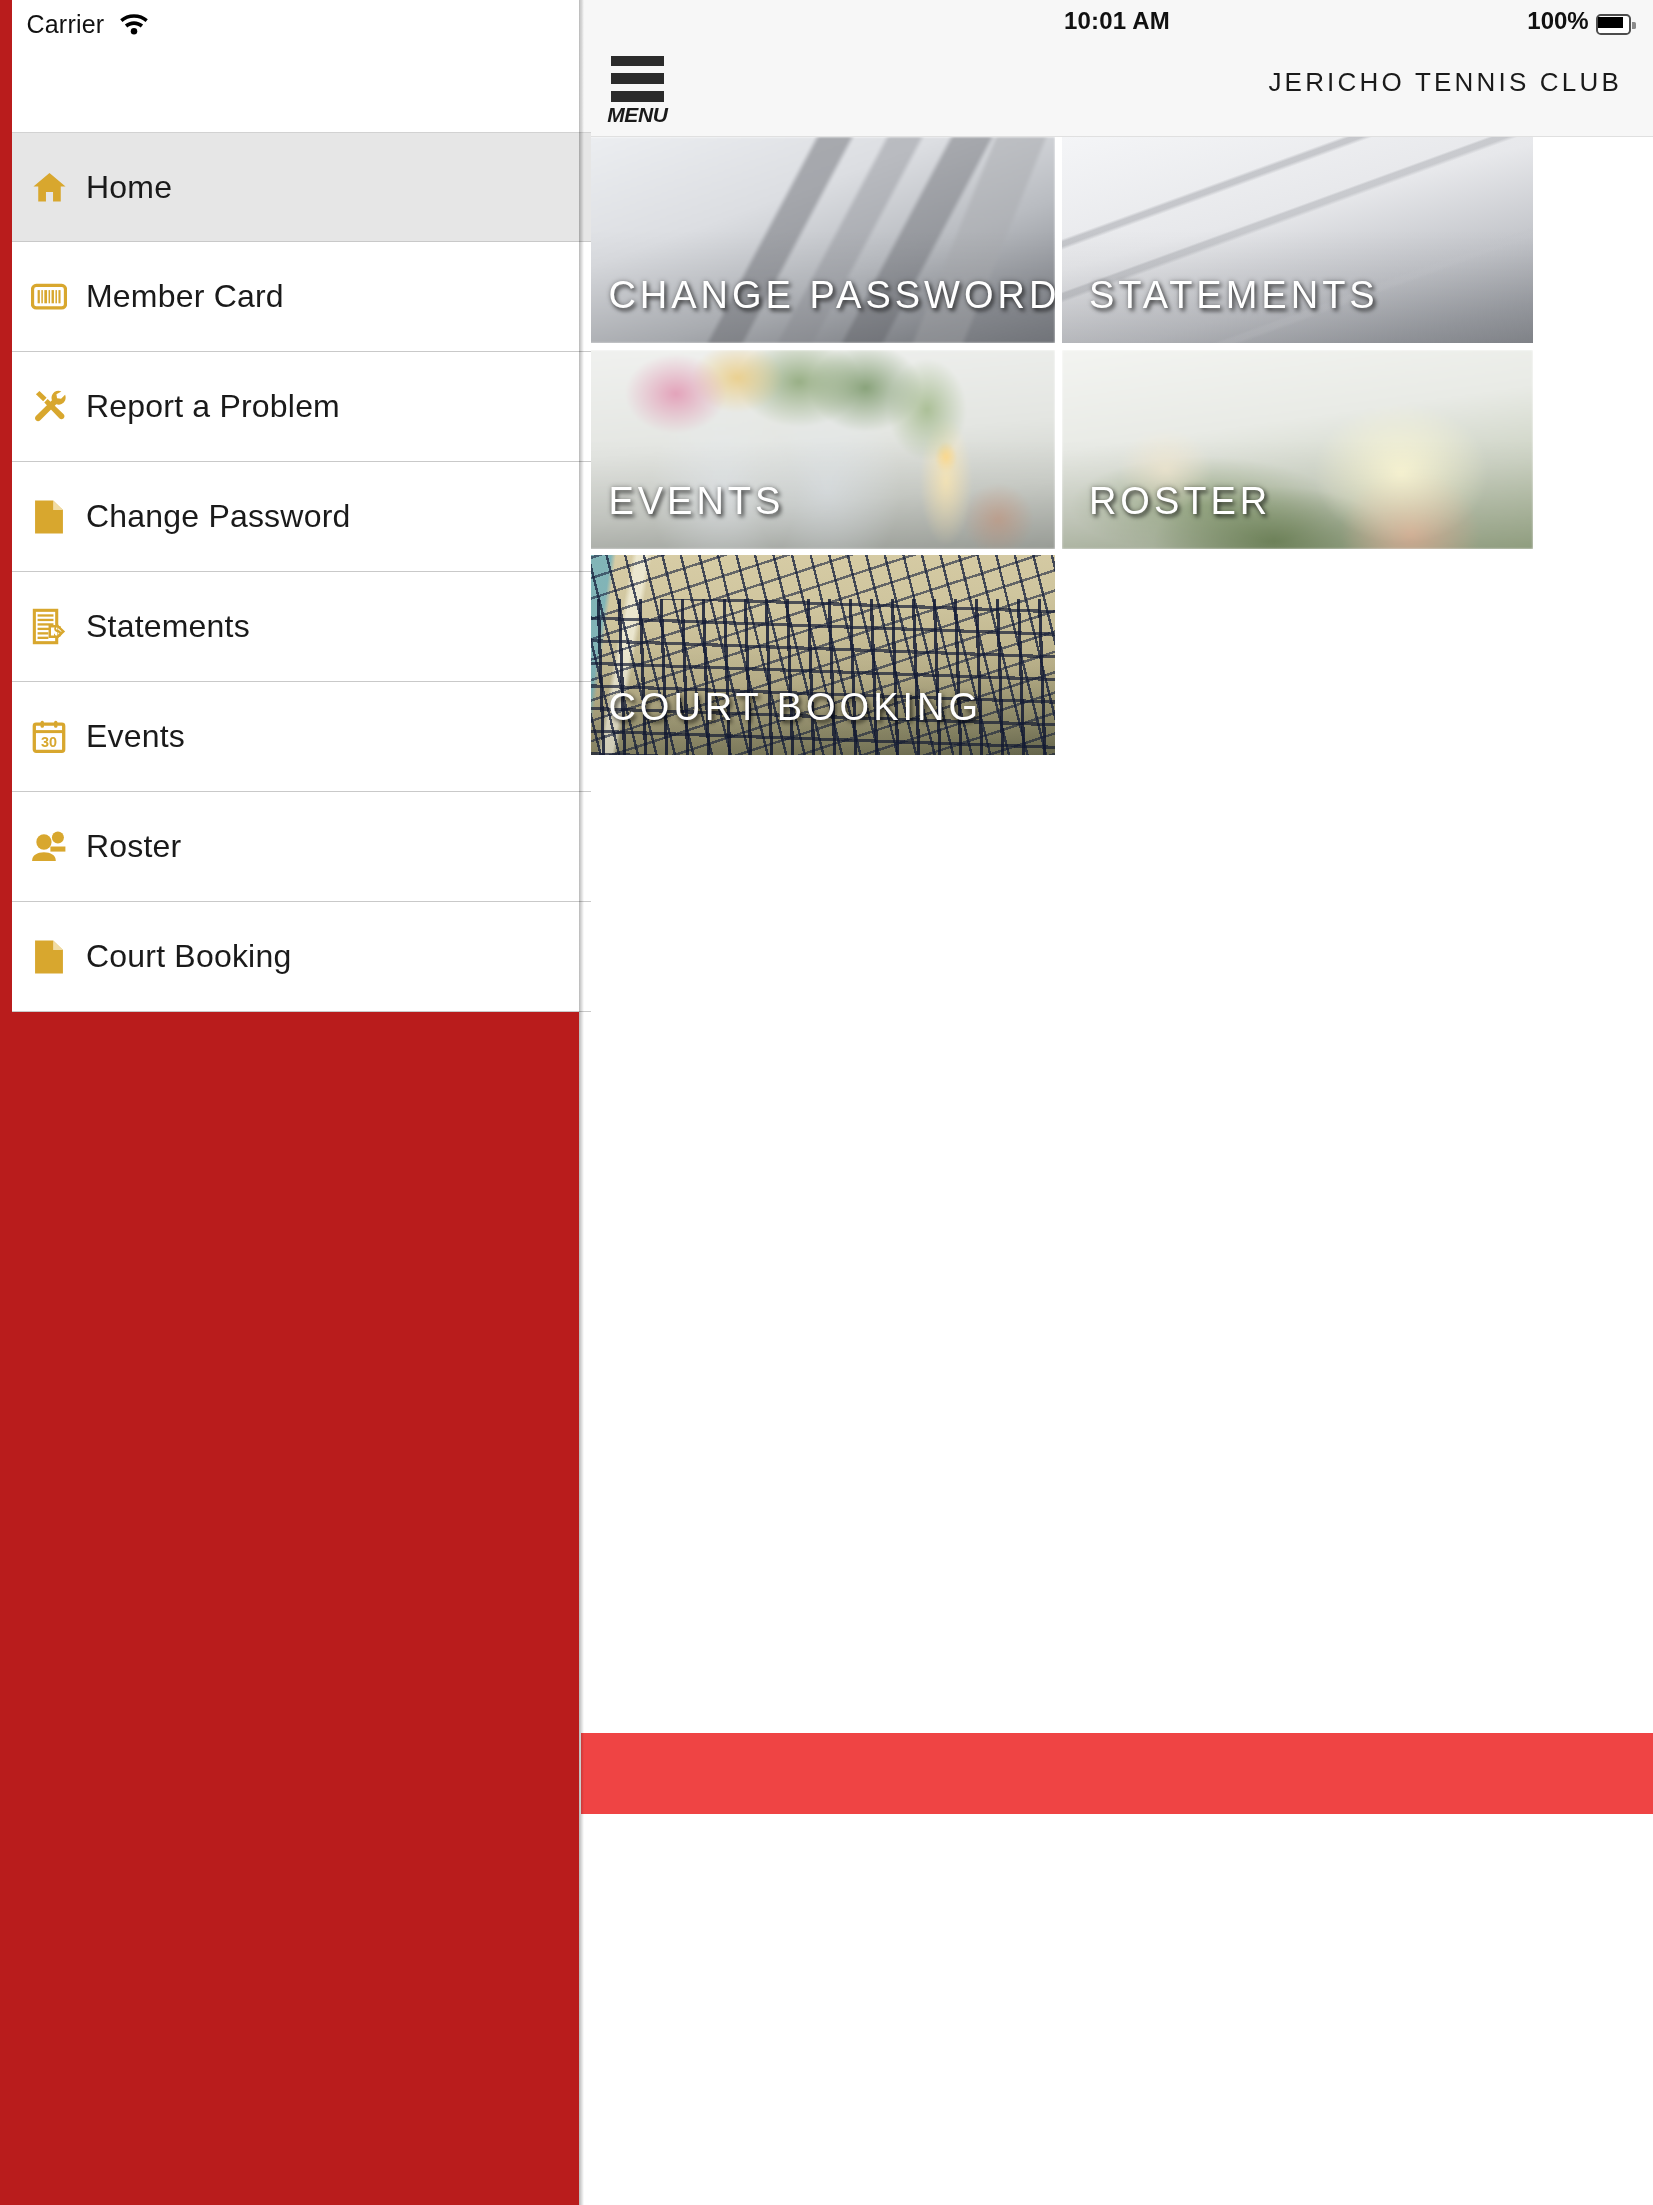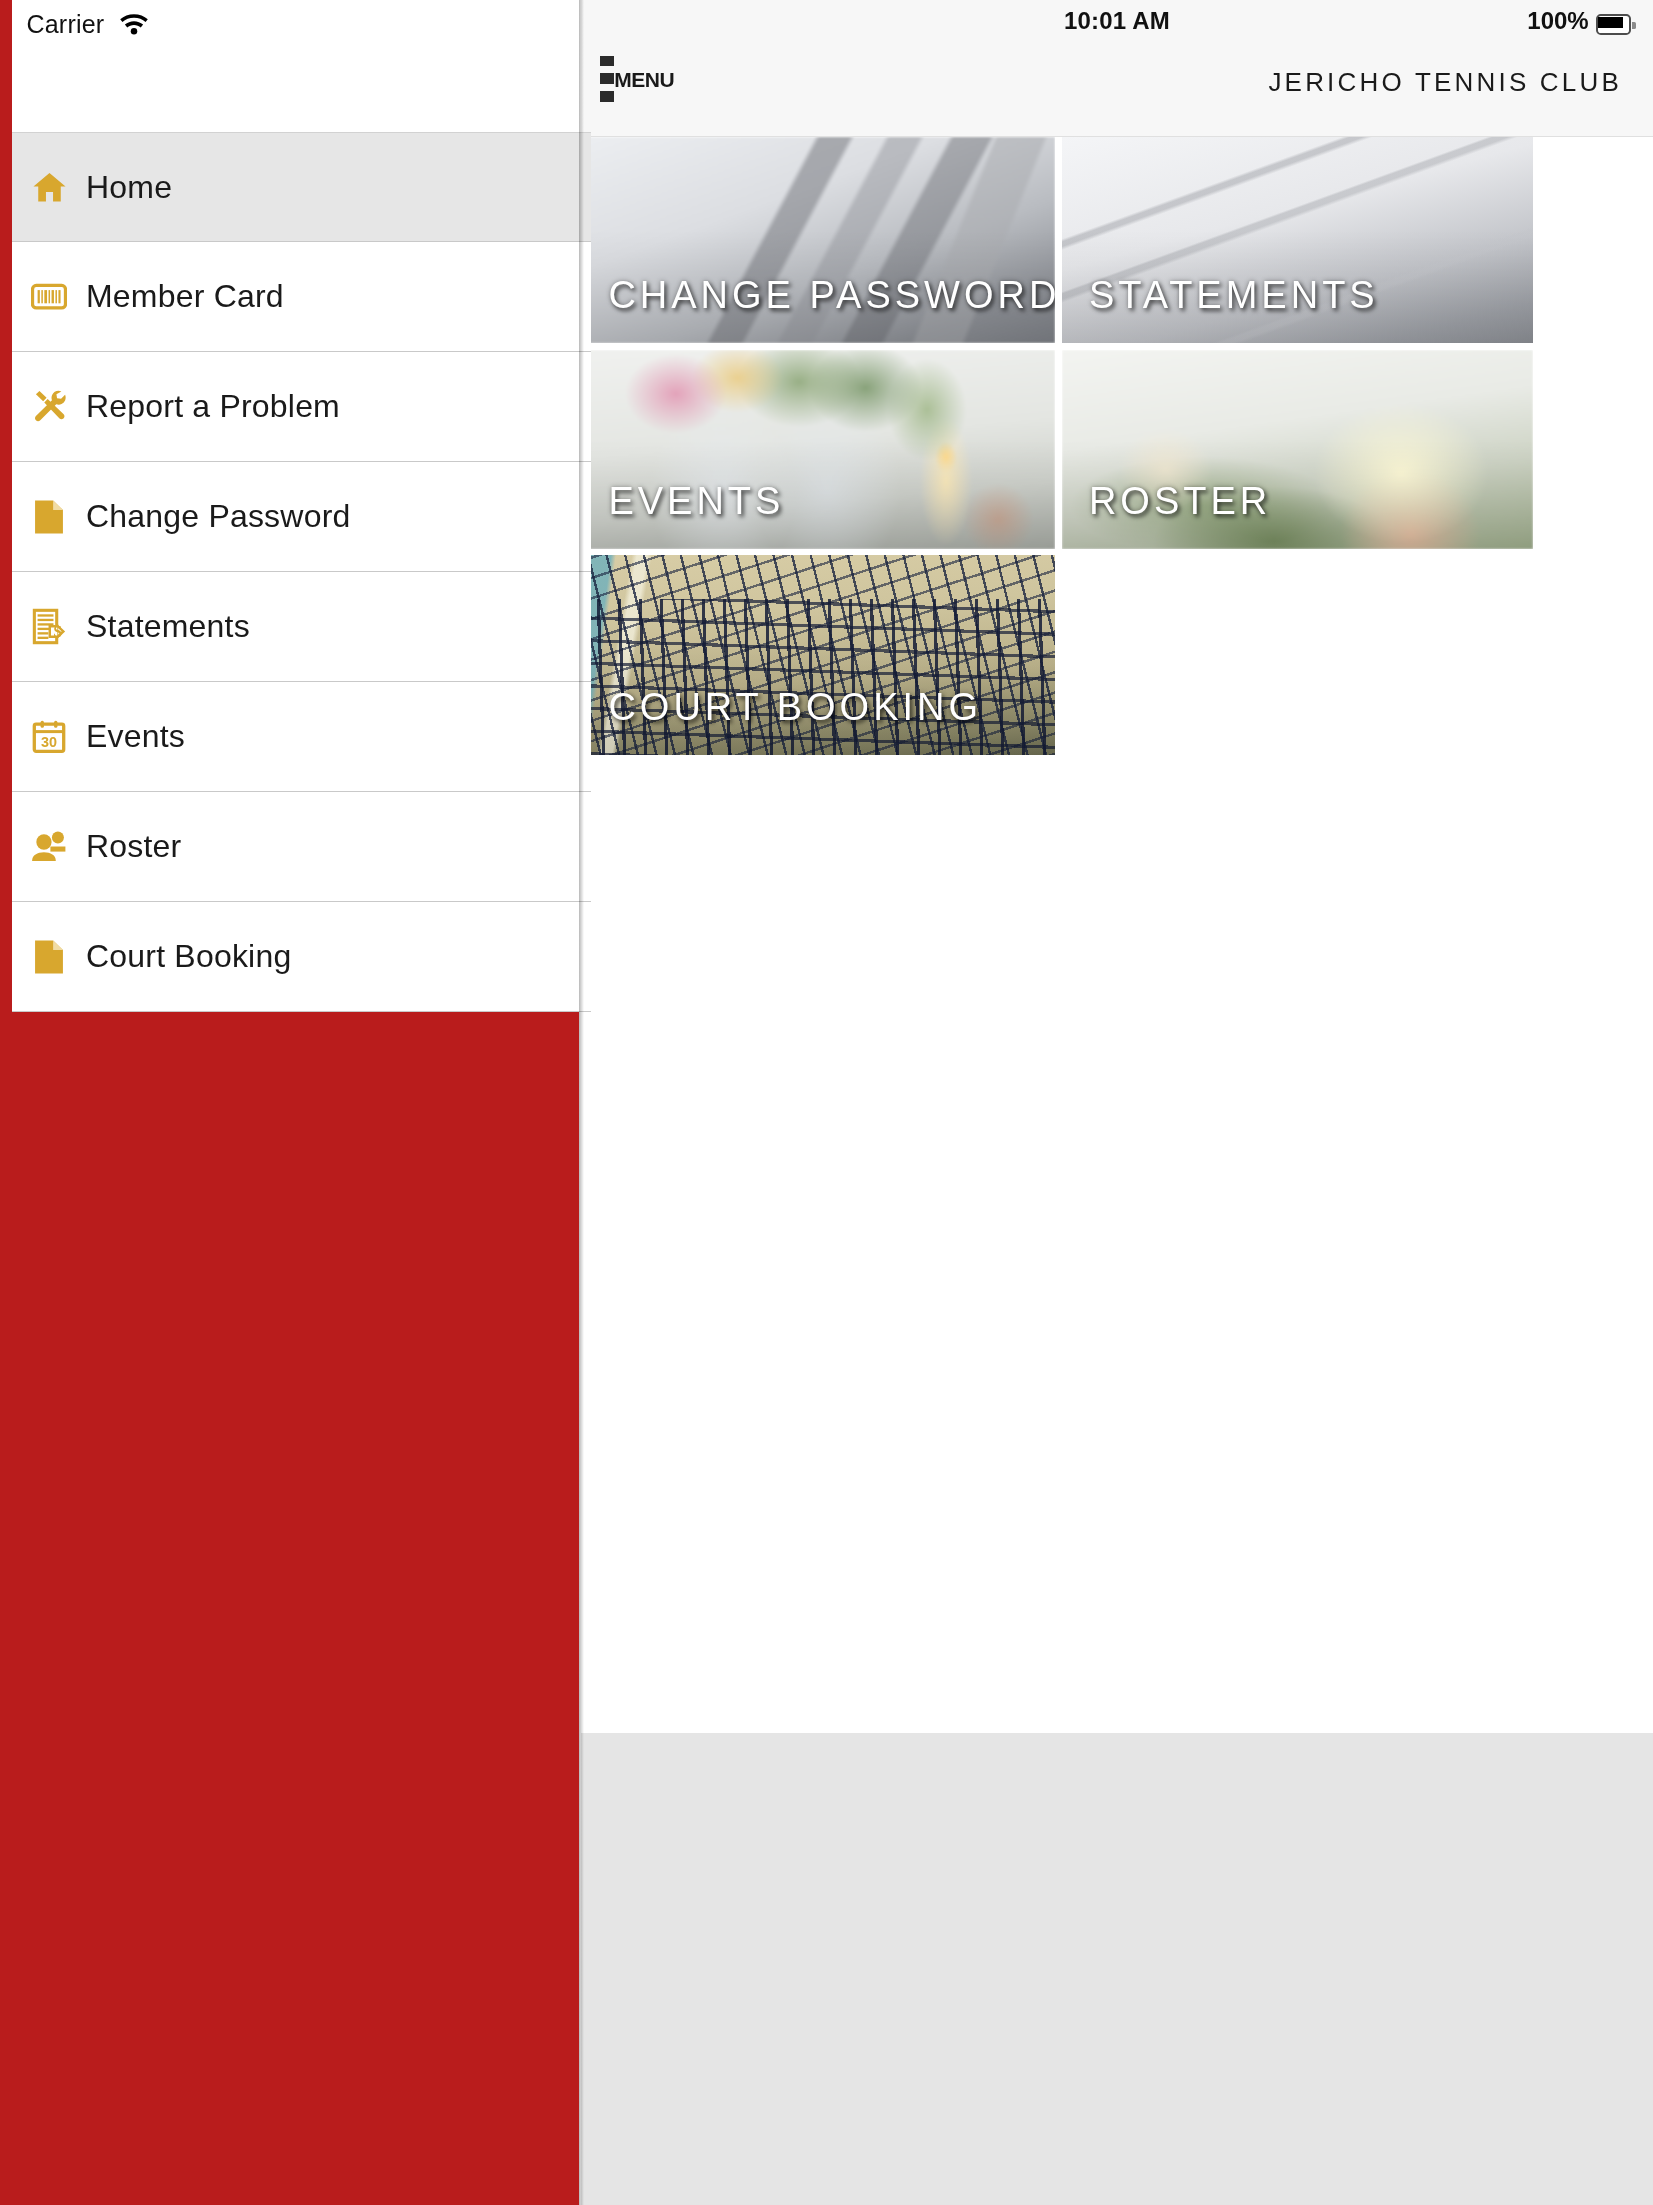--- a/index.html
+++ b/index.html
@@ -56,22 +56,22 @@
   .drawer-shadow{
     position:absolute; left:579px; top:0;
     width:4.8px; height:2205px;
     background:linear-gradient(to right, rgba(0,0,0,.28), rgba(0,0,0,0));
     z-index:6;
   }
 
   
   .content{
     position:absolute; left:581px; top:0;
-    width:1072px; height:2205px;
-    background:#e5e5e5;
+    width:1072px; height:1814px;
+    background:#ef4444;
     overflow:hidden;
   }
   .c-statusbar{
     position:relative;
     height:46px;
     background:#f7f7f7;
   }
   .c-time{
     position:absolute; left:0; right:0; top:7.3px;
     text-align:center;
@@ -99,22 +99,23 @@
 
   .c-navbar{
     position:relative;
     height:91px;
     background:#f7f7f7;
     border-bottom:0.8px solid #e0e0e0;
   }
   .hamburger{
     position:absolute; left:19.4px; top:9.7px;
     width:74px;
-    display:flex; flex-direction:row; align-items:center;
+    display:flex; flex-direction:column; align-items:center;
     cursor:pointer;
+    font-style:italic;
   }
   .hb-bars{ width:53px; }
   .hb-bar{ height:10.5px; background:#2b2b2b; margin-bottom:7.3px; }
   .hb-bar:last-child{ margin-bottom:1.6px; }
   .hb-text{
     font-size:21px; font-weight:bold; color:#1a1a1a;
     letter-spacing:-0.4px;
   }
   .nav-title{
     position:absolute; right:31px; top:21px;

